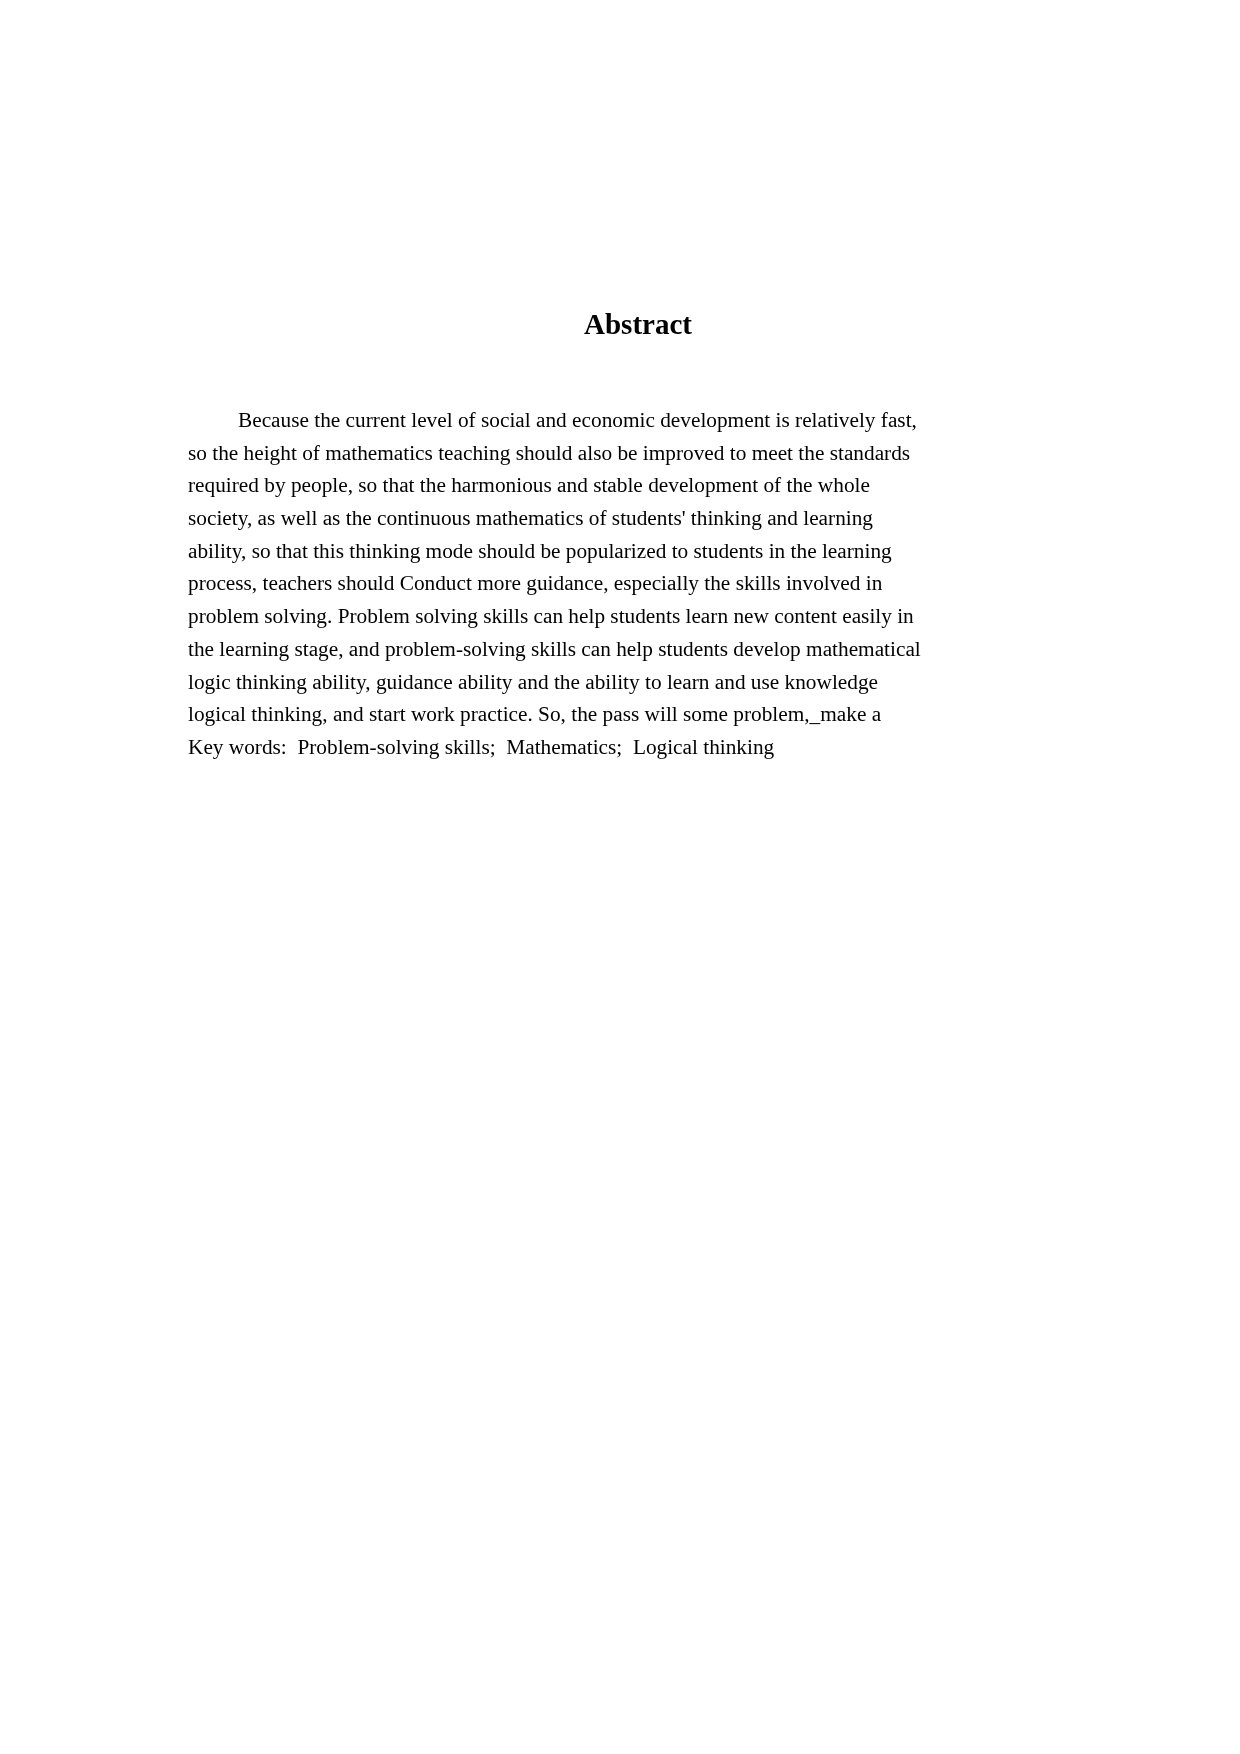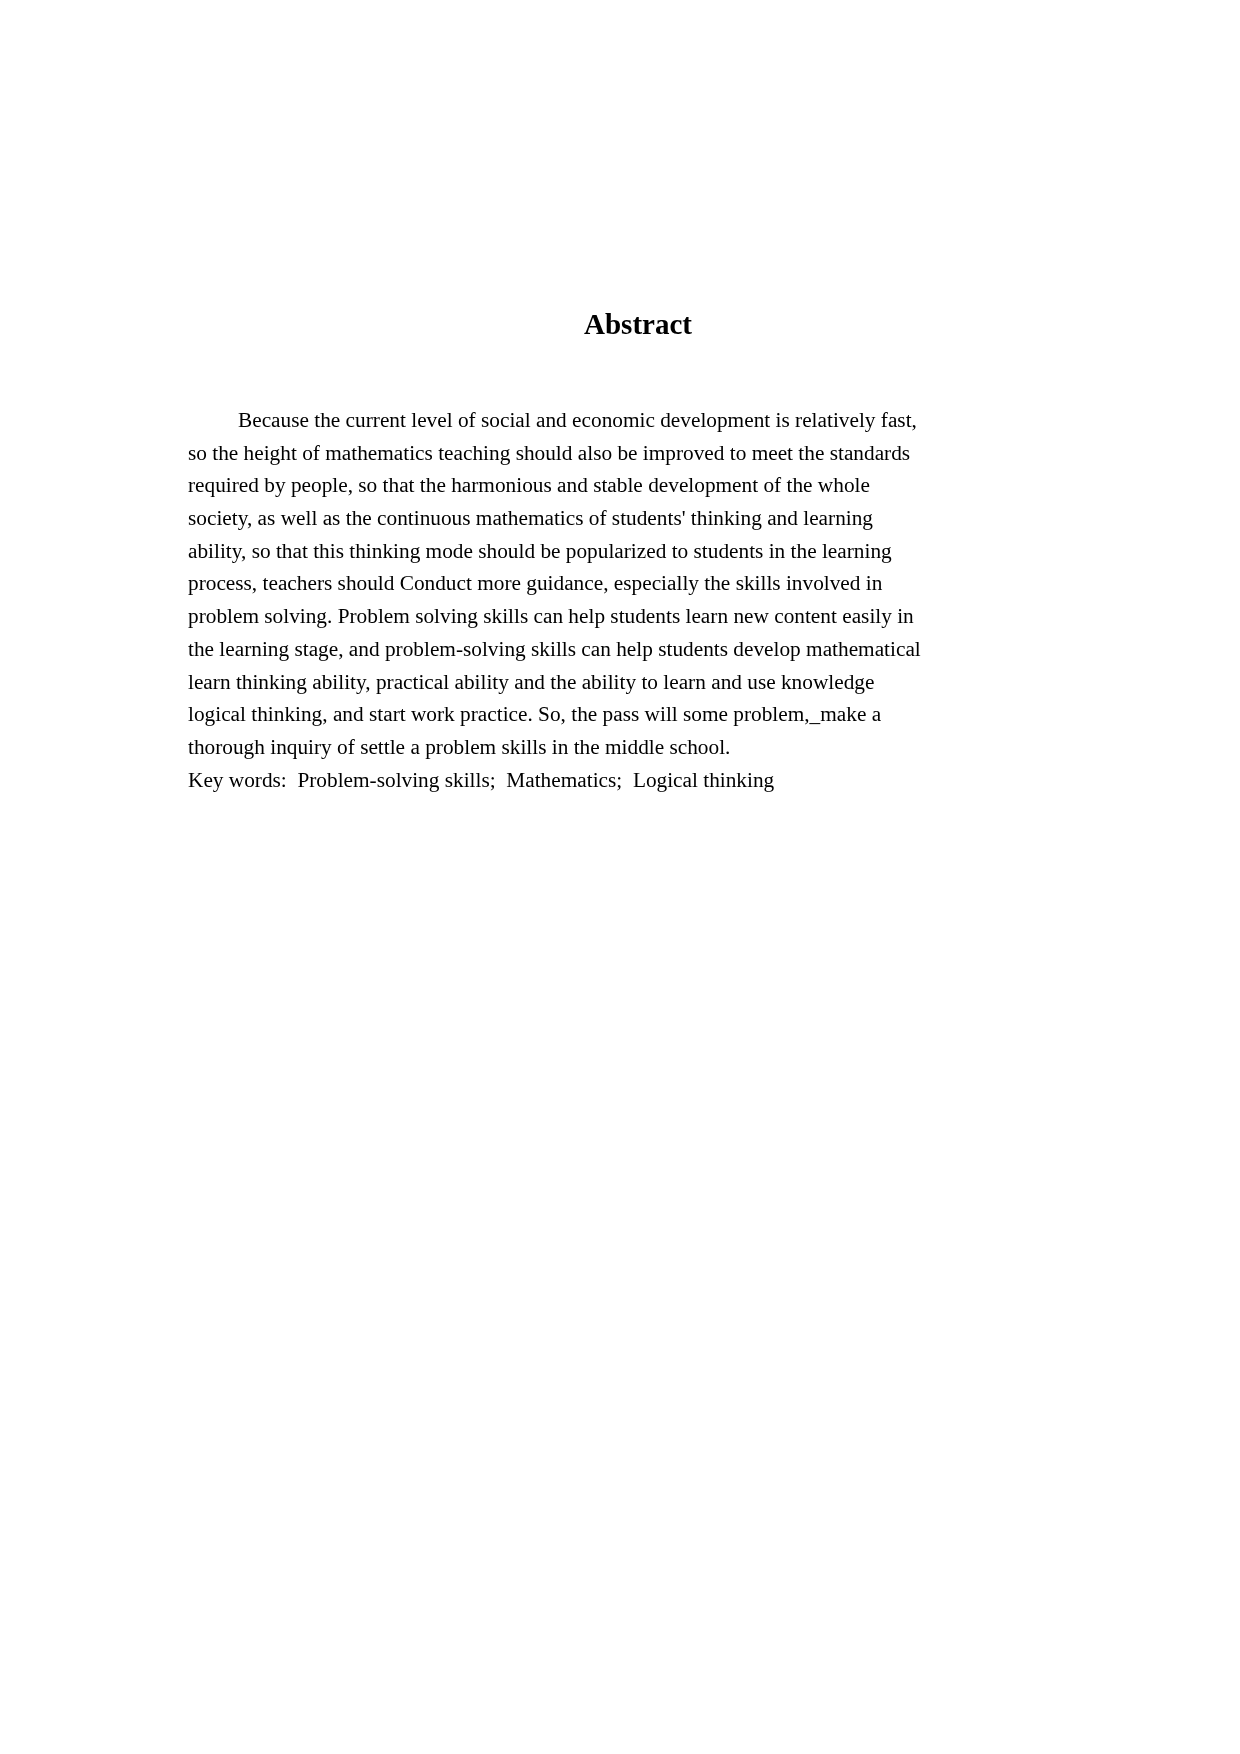--- a/index.html
+++ b/index.html
@@ -65,21 +65,20 @@
 
   <div class="abstract-body">
     <span class="line first">Because the current level of social and economic development is relatively fast,</span>
     <span class="line">so the height of mathematics teaching should also be improved to meet the standards</span>
     <span class="line">required by people, so that the harmonious and stable development of the whole</span>
     <span class="line">society, as well as the continuous mathematics of students' thinking and learning</span>
     <span class="line">ability, so that this thinking mode should be popularized to students in the learning</span>
     <span class="line">process, teachers should Conduct more guidance, especially the skills involved in</span>
     <span class="line">problem solving. Problem solving skills can help students learn new content easily in</span>
     <span class="line">the learning stage, and problem-solving skills can help students develop mathematical</span>
-    <span class="line">learn thinking ability, practical ability and the ability to learn and use knowledge</span>
+    <span class="line">logic thinking ability, guidance ability and the ability to learn and use knowledge</span>
     <span class="line">logical thinking, and start work practice. So, the pass will some problem,_make a</span>
-    <span class="line">thorough inquiry of settle a problem skills in the middle school.</span>
 
     <span class="line">
       <span class="keywords-label">Key words:</span><span class="kw-sep">  </span><span>Problem-solving skills;</span><span class="kw-sep">  </span><span>Mathematics;</span><span class="kw-sep">  </span><span>Logical thinking</span>
     </span>
   </div>
 </div>
 
 </body></html>

